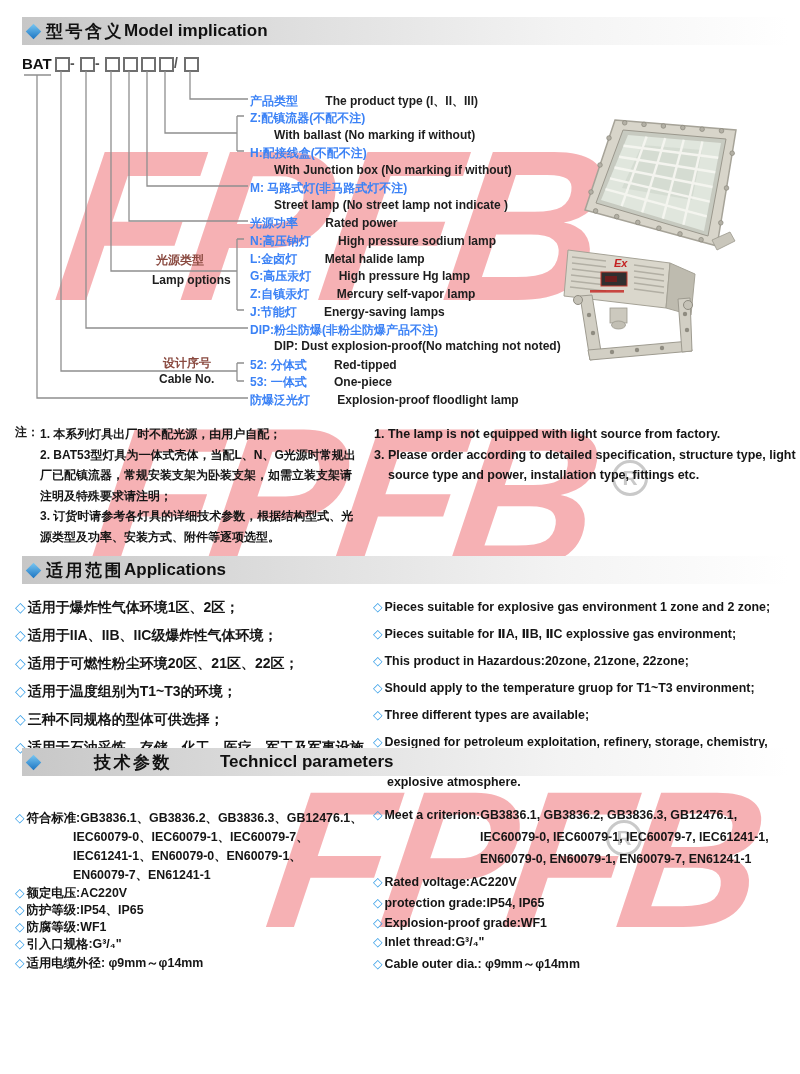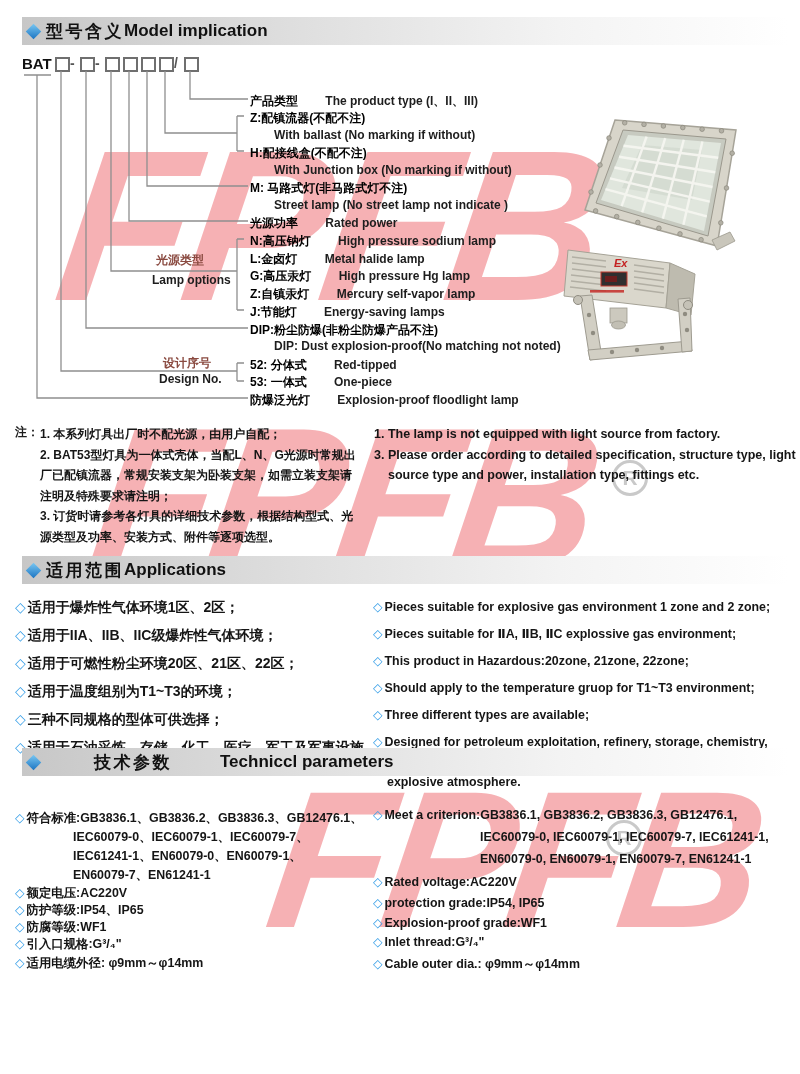--- a/index.html
+++ b/index.html
@@ -20,21 +20,21 @@
        background:linear-gradient(135deg,#79c7f2 0%,#1b74c2 100%);
        transform:rotate(45deg);flex:0 0 auto;}
   .sec .cn{font-size:17px;font-weight:bold;letter-spacing:2.5px;color:#111;}
   .sec .en{font-size:17px;font-weight:bold;color:#111;letter-spacing:0;}
   
   .bat{position:absolute;left:22px;top:55px;font-size:15px;font-weight:bold;color:#111;z-index:2;}
   .mbox{position:absolute;width:11px;height:11px;border:2px solid #6f6f6f;top:0;}
   .msep{position:absolute;top:-2px;font-size:14px;font-weight:bold;color:#555;}
   
   .trow{position:absolute;left:250px;font-size:12px;font-weight:bold;white-space:nowrap;z-index:2;}
-  .trow .cn{color:#000000;}
+  .trow .cn{color:#3b82f6;}
   .trow .en{color:#1d1d1d;padding-left:24px;}
   .blabel{position:absolute;font-size:12px;font-weight:bold;white-space:nowrap;z-index:2;}
   .blabel.cnc{color:#8a4a40;}
   .cnnotes{position:absolute;left:40px;top:424px;width:316px;font-size:12px;line-height:20.5px;z-index:2;}
   .cnnotes p{margin:0;font-weight:bold;color:#151515;}
   .notemark{position:absolute;left:15px;top:424px;font-size:12px;font-weight:bold;z-index:2;}
   .ennotes{position:absolute;left:374px;top:424px;width:424px;font-size:12.5px;line-height:20px;z-index:2;}
   .ennotes p{margin:0 0 1px 0;font-weight:bold;color:#151515;padding-left:14px;text-indent:-14px;}
   
   .dlist{position:absolute;z-index:2;}
@@ -105,21 +105,21 @@
   <div class="trow" style="top:304px"><span class="cn">J:节能灯</span><span class="en"> Energy-saving lamps</span></div>
   <div class="trow" style="top:322px"><span class="cn">DIP:粉尘防爆(非粉尘防爆产品不注)</span></div>
   <div class="trow" style="top:339px"><span class="en">DIP: Dust explosion-proof(No matching not noted)</span></div>
   <div class="trow" style="top:357px"><span class="cn">52: 分体式</span><span class="en"> Red-tipped</span></div>
   <div class="trow" style="top:374px"><span class="cn">53: 一体式</span><span class="en"> One-piece</span></div>
   <div class="trow" style="top:392px"><span class="cn">防爆泛光灯</span><span class="en"> Explosion-proof floodlight lamp</span></div>
 
   <div class="blabel cnc" style="left:156px;top:252px;">光源类型</div>
   <div class="blabel" style="left:152px;top:273px;">Lamp options</div>
   <div class="blabel cnc" style="left:163px;top:355px;">设计序号</div>
-  <div class="blabel" style="left:159px;top:372px;">Design No.</div>
+  <div class="blabel" style="left:159px;top:372px;">Cable No.</div>
 
   <svg class="product" width="245" height="290" viewBox="0 0 245 290">
 
     <polygon points="63,20 184,30 165,146 33,110" fill="#d8d5ca" stroke="#a6a398" stroke-width="1.5"></polygon>
     <polygon points="71,30 174,39 156,136 44,103" fill="#c7cac0" stroke="#9b988d" stroke-width="1"></polygon>
     <polygon points="76,35 169,43 152,131 49,100" fill="#e0e6dd"></polygon>
 
     <polygon points="90,45 150,50 140,100 70,88" fill="#d2dacf" opacity="0.8"></polygon>
 
     <g stroke="#f6f6f1" stroke-width="2.4" opacity="0.95">

